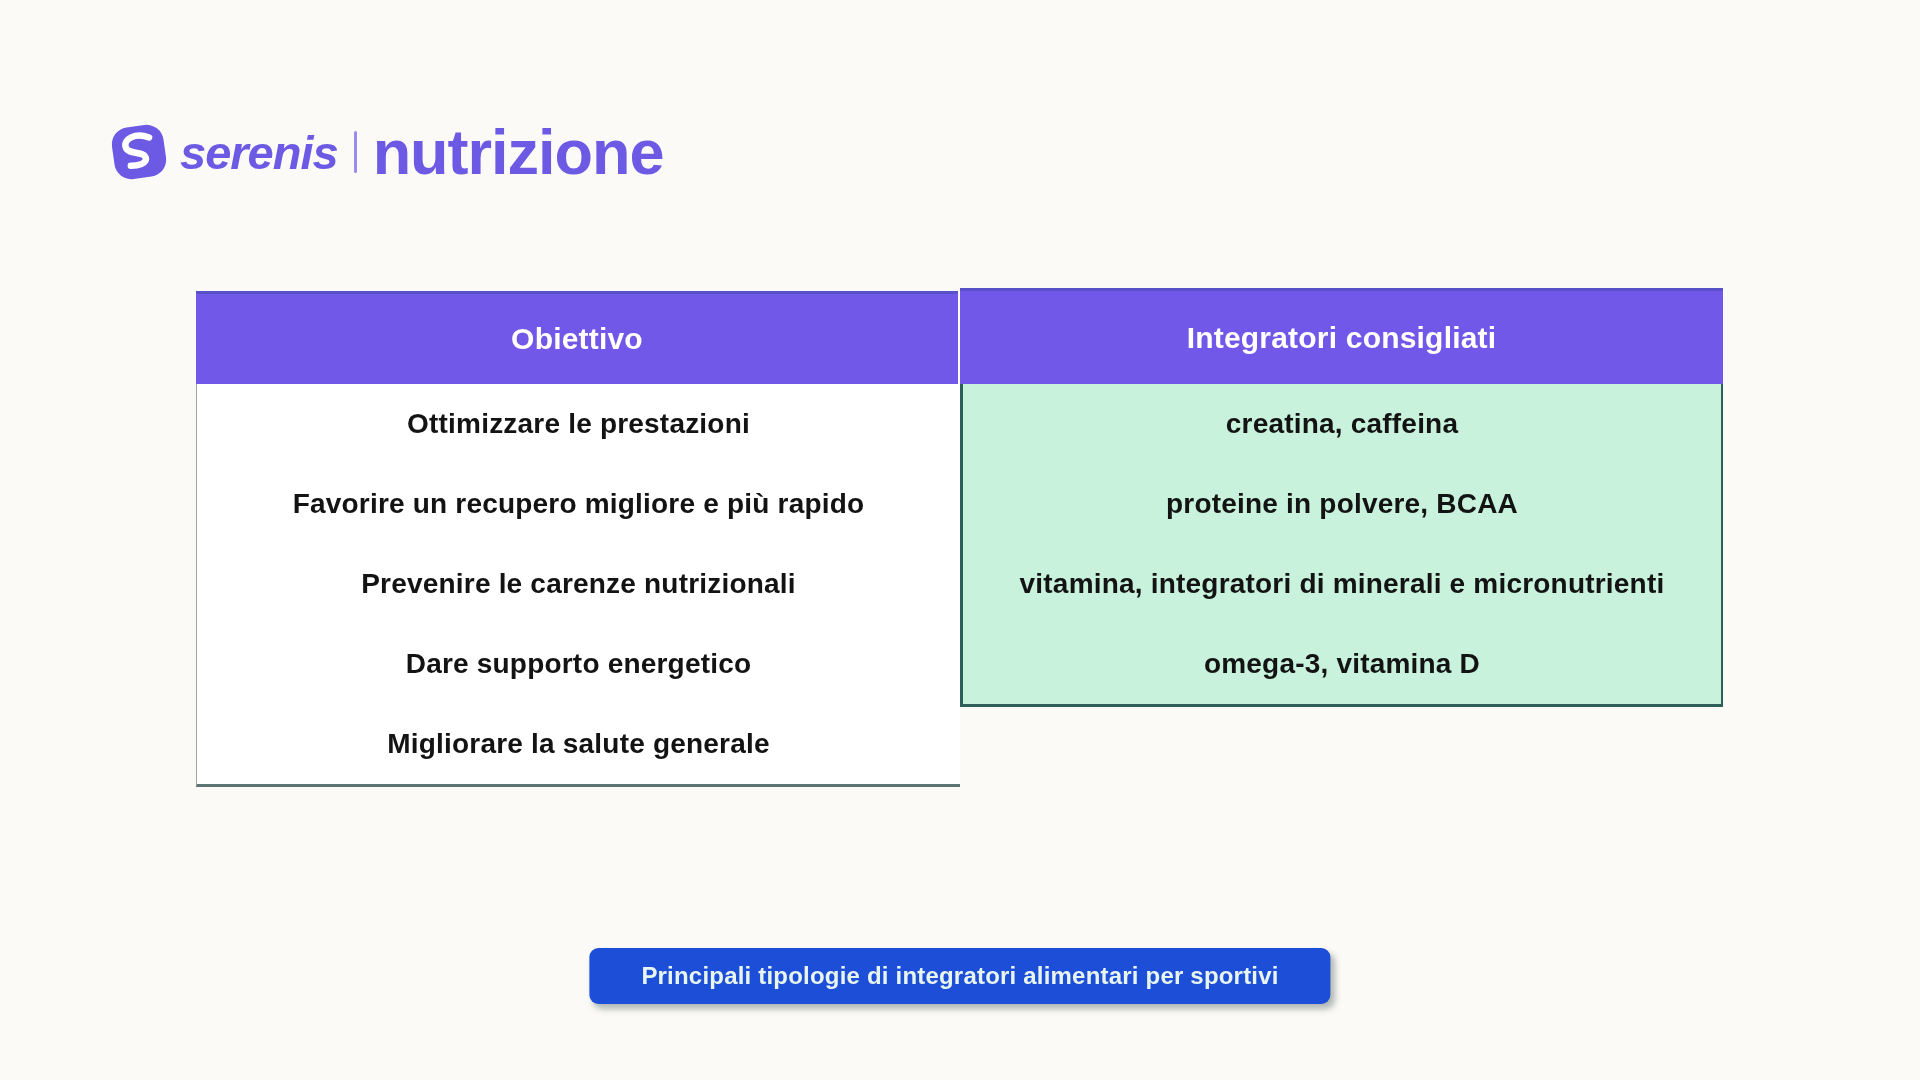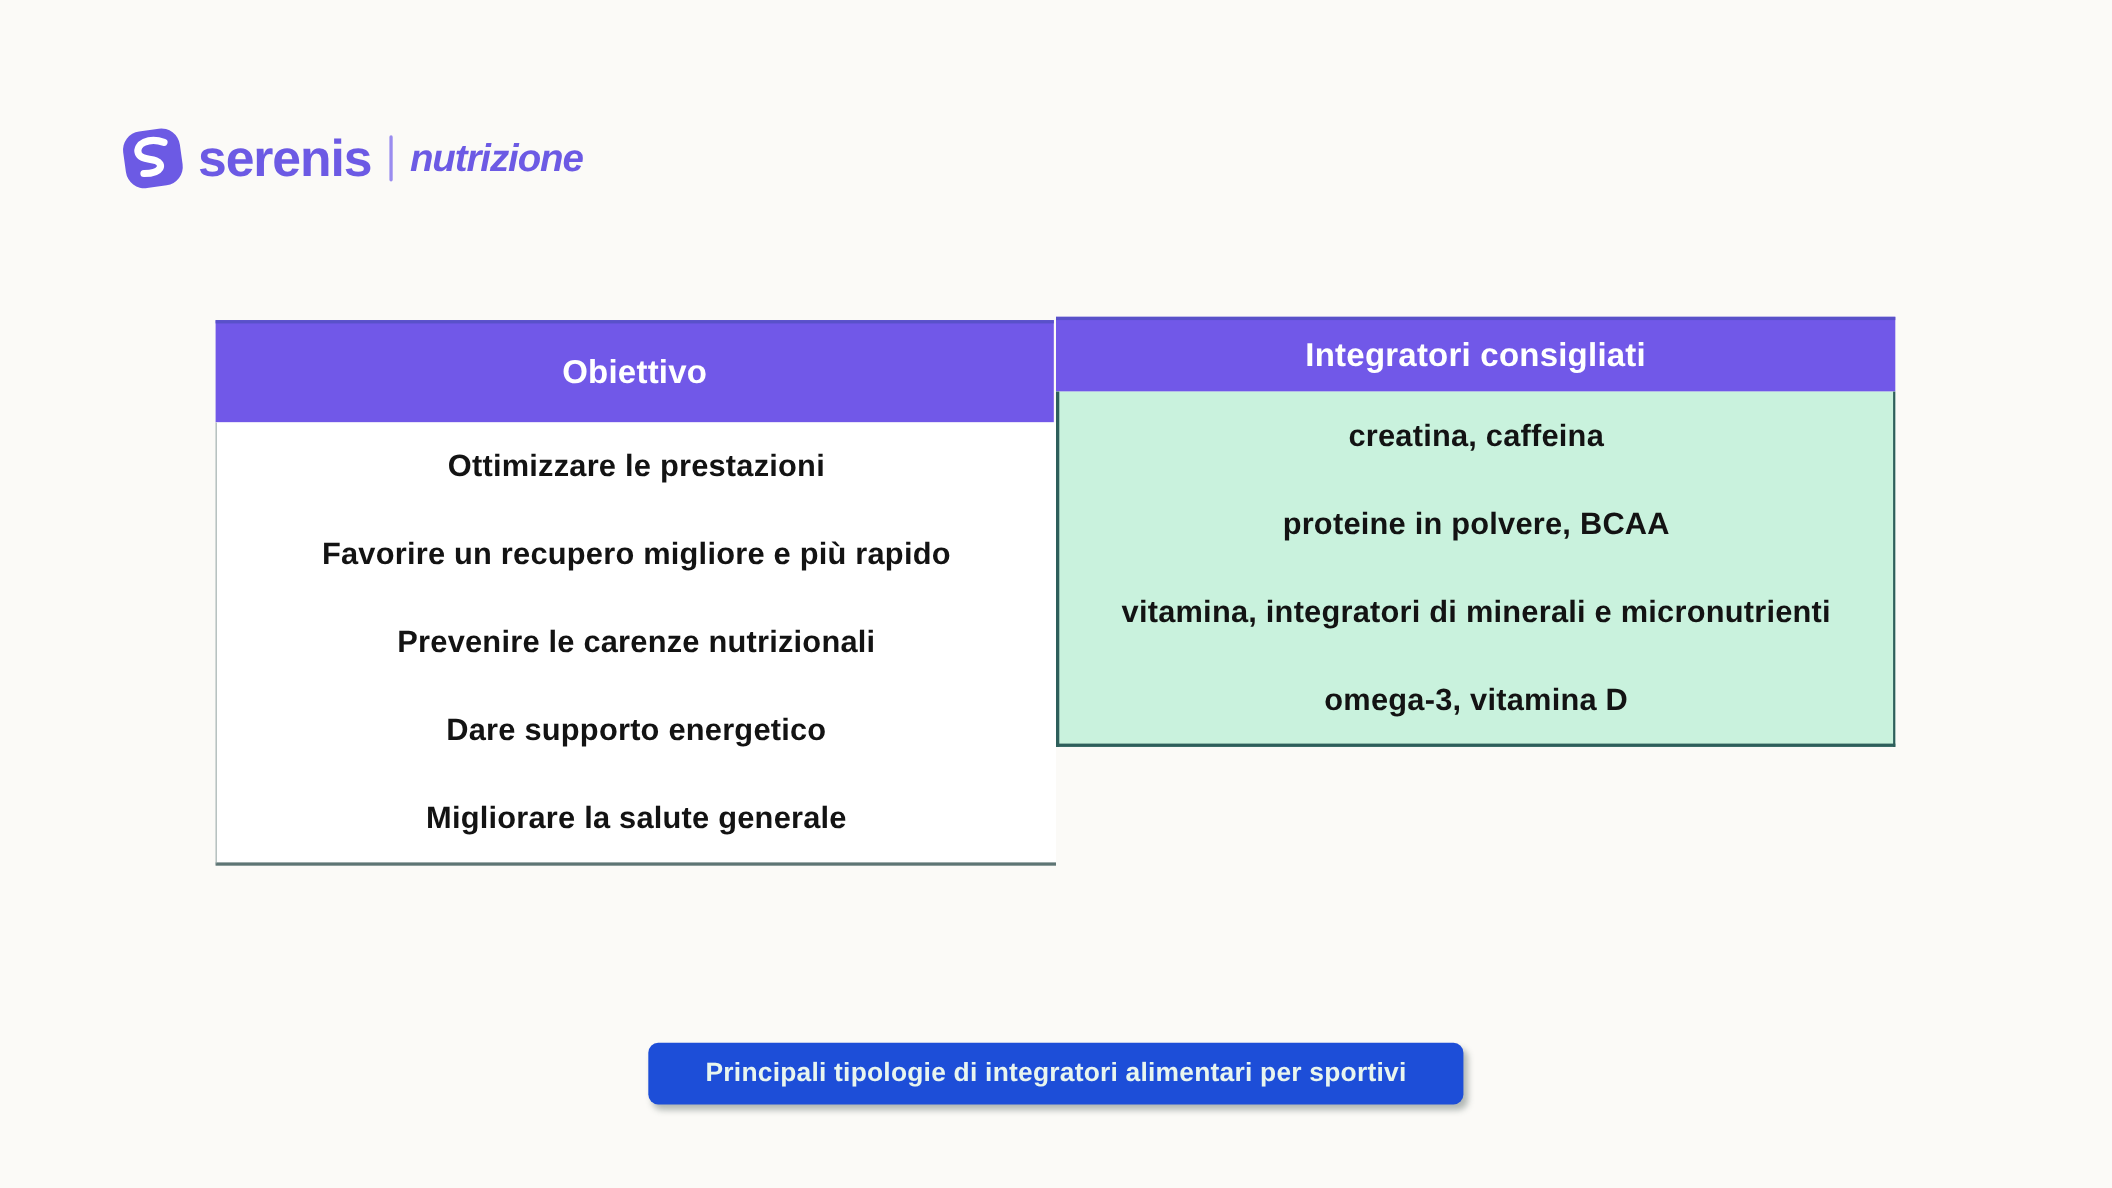--- a/index.html
+++ b/index.html
@@ -27,30 +27,30 @@
   .logo-text {
     display: flex;
     align-items: center;
     gap: 16px;
     color: #6C5AE4;
   }
   .brand {
     font-size: 47px;
     font-weight: bold;
     letter-spacing: -1px;
+    font-style: italic;
   }
   .logo-sep {
     width: 3px; height: 42px;
     background: #9A8CEF;
     border-radius: 2px;
   }
   .product {
-    font-size: 35px;
+    font-size: 63px;
     font-weight: bold;
-    font-style: italic;
     letter-spacing: -1px;
   }
 
   
   .table {
     position: absolute;
     left: 196px; top: 291px;
     width: 1527px;
     display: flex;
   }
@@ -64,21 +64,21 @@
     border-top: 3px solid #5951C9;
     color: #FFFFFF;
     font-size: 30px;
     font-weight: bold;
     display: flex;
     align-items: center;
     justify-content: center;
     letter-spacing: 0.2px;
   }
   .col-left .th { margin-right: 2px; }
-  .col-right .th { margin-top: -3px; height: 68px; }
+  .col-right .th { margin-top: -3px; height: 96px; }
 
   .tbody {
     display: flex;
     flex-direction: column;
   }
   .tbody-left {
     background: #FFFFFF;
     border-left: 1px solid #9AA8A7;
     border-bottom: 3px solid #5E7574;
   }

